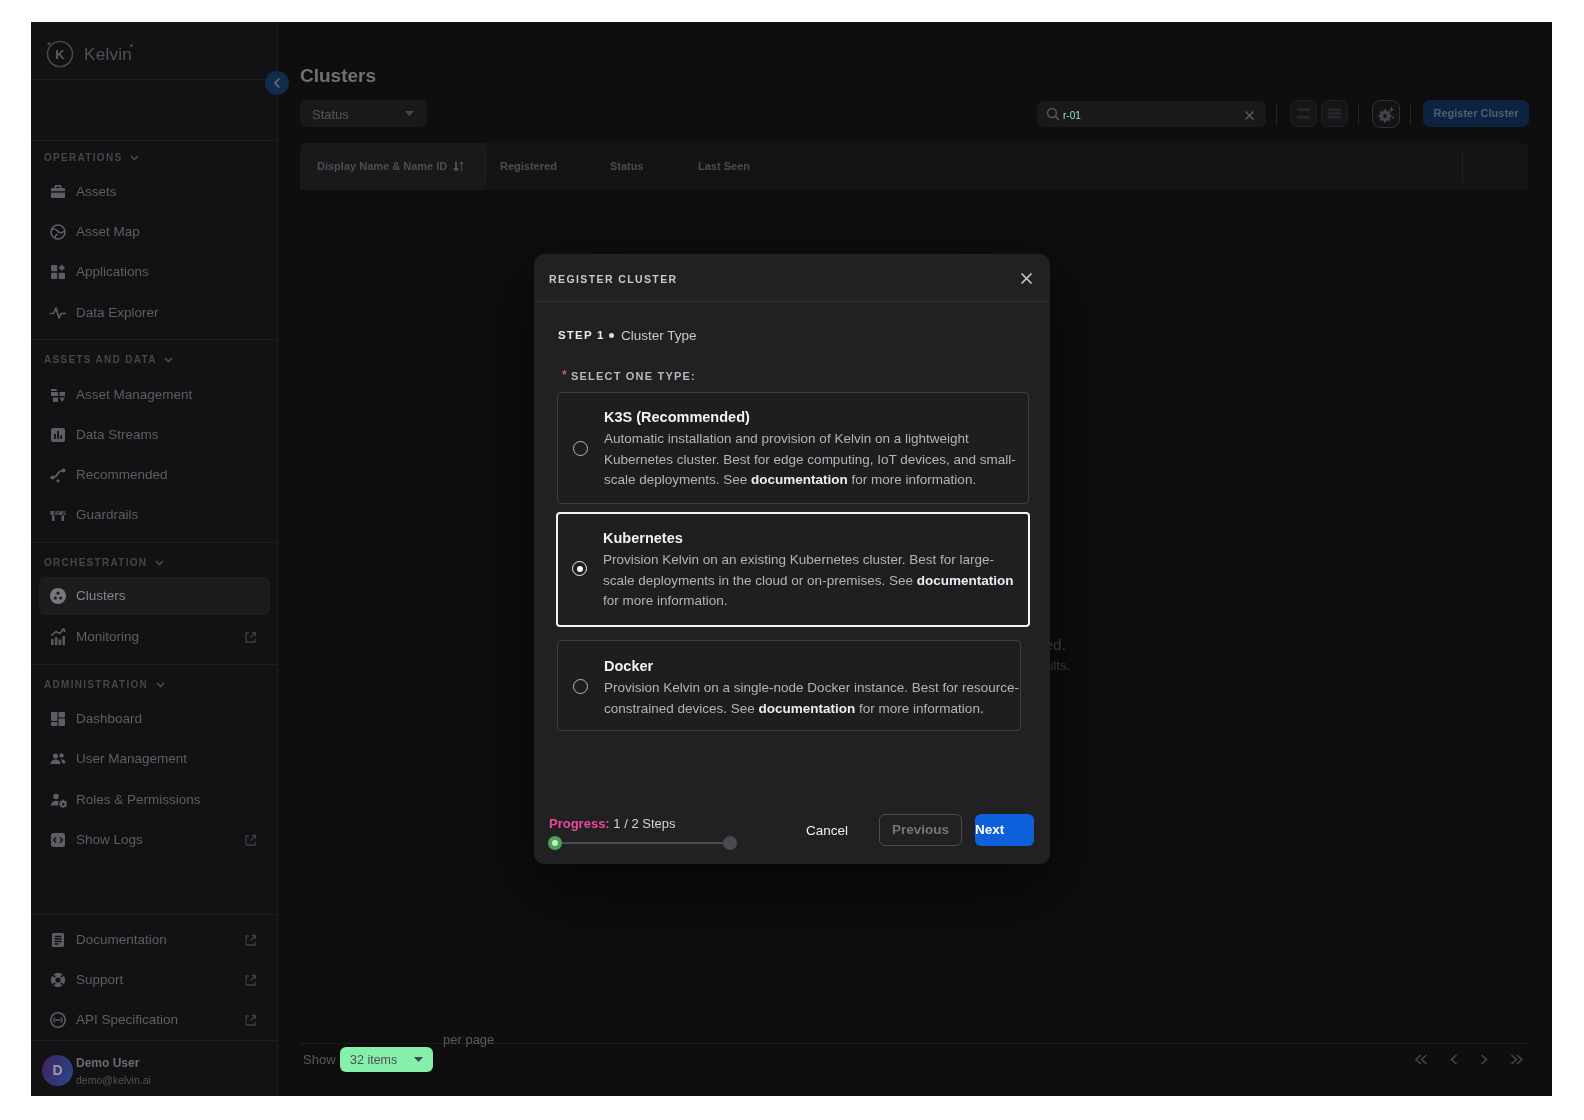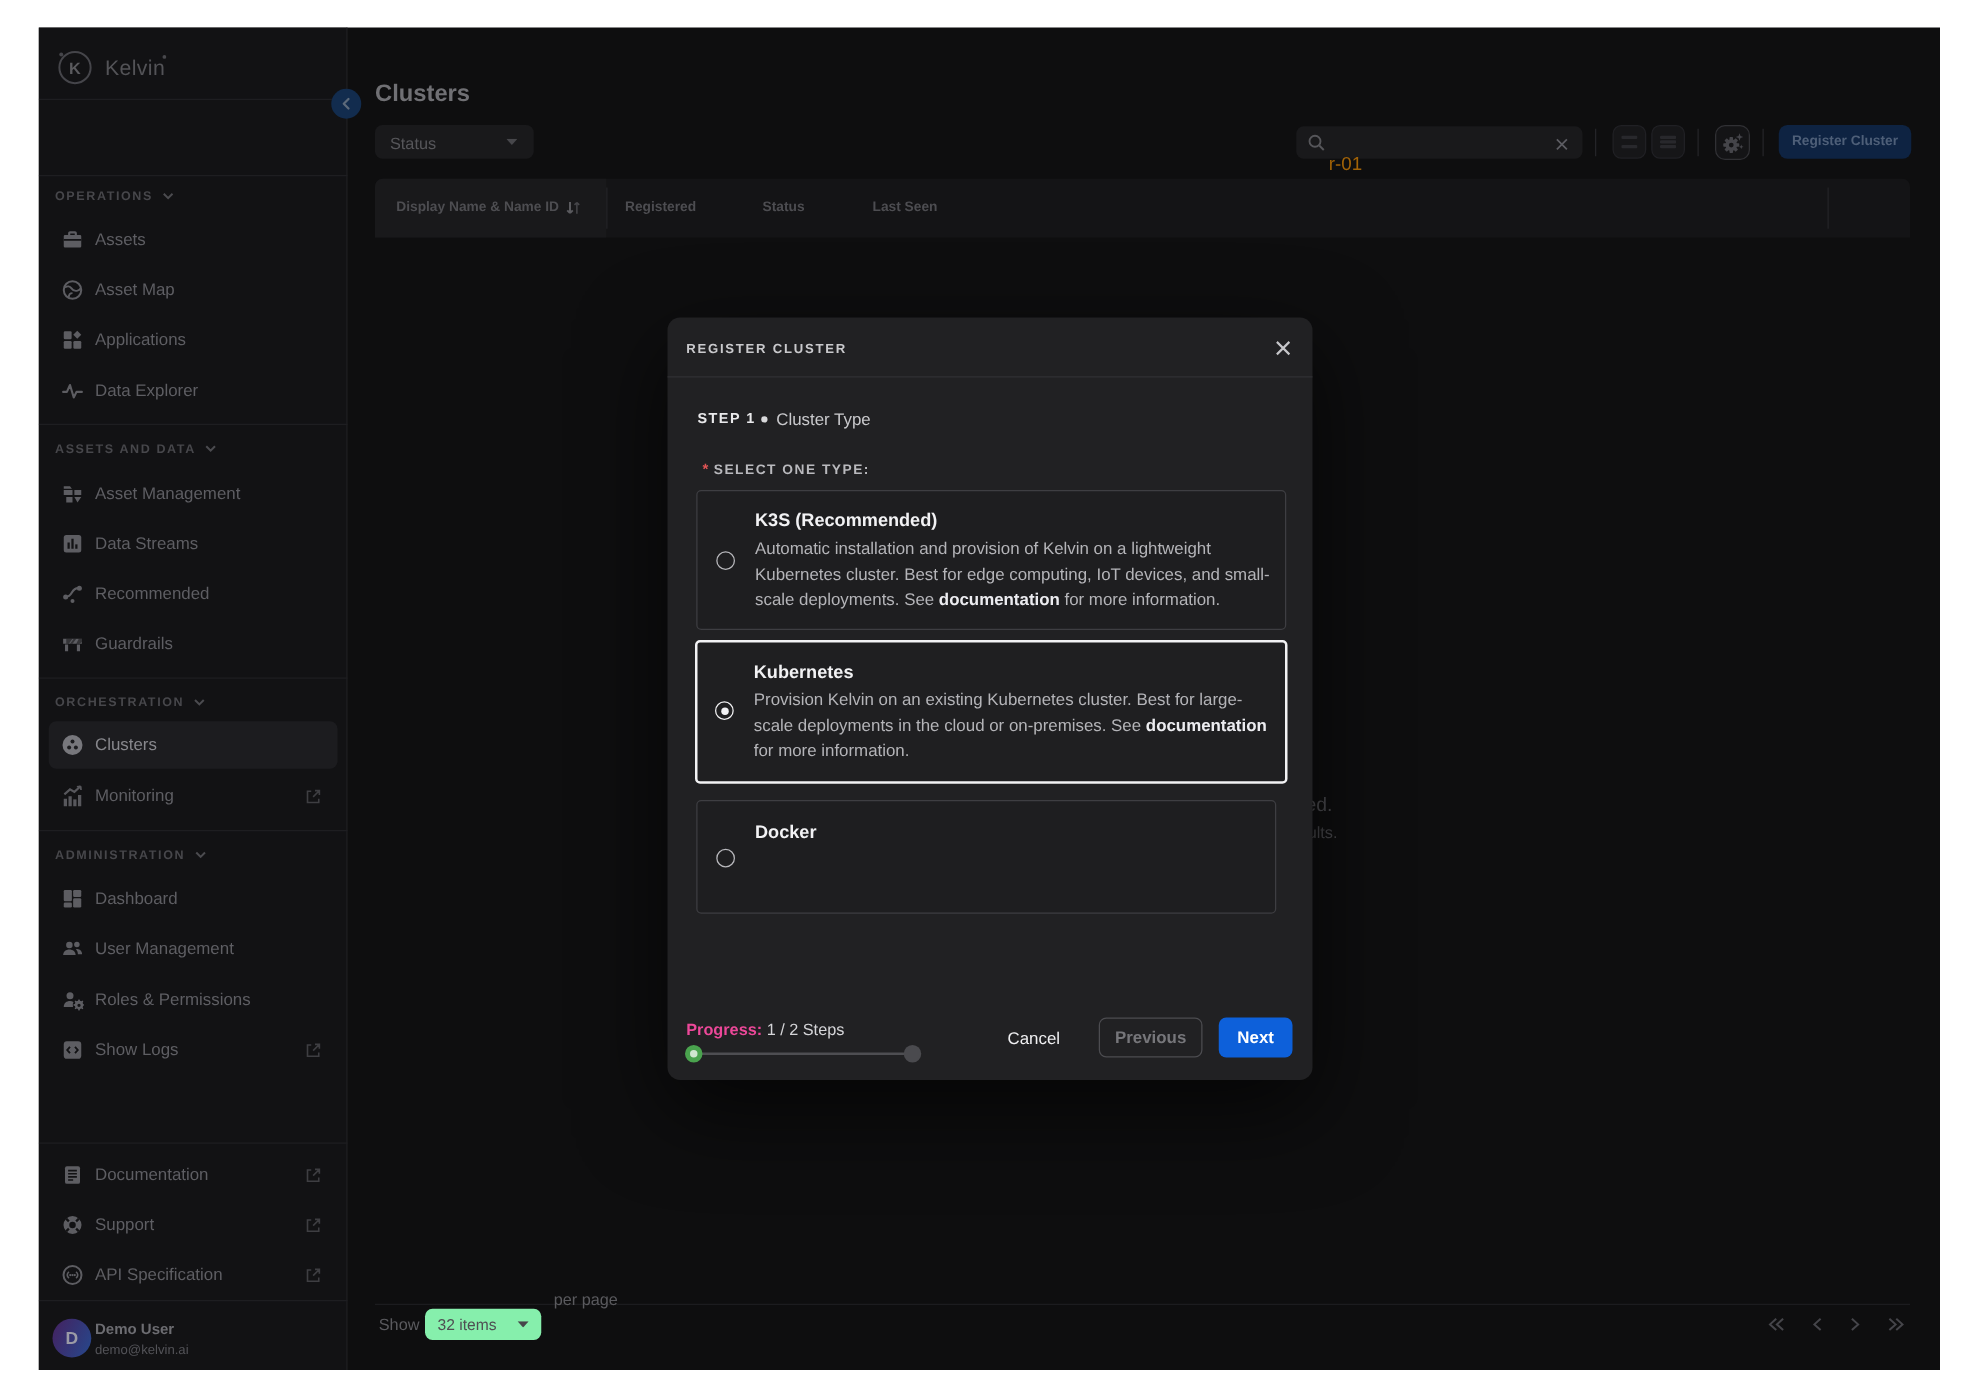--- a/index.html
+++ b/index.html
@@ -202,21 +202,21 @@
     <svg class="abs" style="left:105px;top:11px" width="9" height="5" viewBox="0 0 9 5">
         <path d="M0 0h9L4.5 5z" fill="#47474b"></path>
       </svg>
   </div>
 
   <div class="abs" style="left:1006px;top:79px;width:229px;height:26px;border-radius:6px;background:#19191b">
     <svg class="abs" style="left:9px;top:6px" width="14" height="14" viewBox="0 0 14 14">
         <circle cx="6" cy="6" r="4.4" fill="none" stroke="#56565a" stroke-width="1.5"></circle>
         <path d="M9.4 9.4L13 13" stroke="#56565a" stroke-width="1.5"></path>
       </svg>
-    <div class="abs" style="left:26px;top:22px;font-size:15px;color:#a16207">r-01</div>
+    <div class="abs" style="left:26px;top:9px;font-size:10px;color:#86efac">r-01</div>
     <svg class="abs" style="left:207px;top:9px" width="11" height="11" viewBox="0 0 11 11">
         <path d="M1.5 1.5l8 8M9.5 1.5l-8 8" stroke="#5c5c62" stroke-width="1.4"></path>
       </svg>
   </div>
 
   <div class="abs" style="left:1245px;top:81px;width:1px;height:22px;background:#242428"></div>
   <div class="abs" style="left:1259px;top:78px;width:27px;height:27px;border-radius:7px;background:#161618;border:1px solid #202024">
     <svg class="abs" style="left:6px;top:6px" width="13" height="13" viewBox="0 0 13 13">
         <rect y="1.5" width="13" height="2.6" rx="1" fill="#28282c"></rect>
         <rect y="9" width="13" height="2.6" rx="1" fill="#28282c"></rect>
@@ -320,22 +320,23 @@
   <div class="abs" style="left:22px;top:258px;width:474px;height:115px;border:2px solid #f2f2f4;border-radius:4px;background:#1f1f21">
     <div class="abs" style="left:14px;top:47px;width:15px;height:15px;border:1.8px solid #f2f2f4;border-radius:50%"></div>
     <div class="abs" style="left:18.5px;top:51.5px;width:6px;height:6px;border-radius:50%;background:#f2f2f4"></div>
     <div class="abs" style="left:45px;top:16px;font-size:14.5px;font-weight:bold;color:#f2f2f4">Kubernetes</div>
     <div class="abs" style="left:45px;top:36px;width:420px;font-size:13.5px;line-height:20.5px;color:#b4b4b8">Provision Kelvin on an existing Kubernetes cluster. Best for large-scale deployments in the cloud or on-premises. See <b style="color:#ececf0">documentation</b> for more information.</div>
   </div>
 
   <div class="abs" style="left:23px;top:386px;width:464px;height:91px;border:1px solid #3e3e42;border-radius:4px;background:#1e1e20">
     <div class="abs" style="left:15px;top:38px;width:15px;height:15px;border:1.8px solid #b9b9bd;border-radius:50%"></div>
     <div class="abs" style="left:46px;top:17px;font-size:14.5px;font-weight:bold;color:#f2f2f4">Docker</div>
+    <div class="abs" style="left:46px;top:37px;width:420px;font-size:13.5px;line-height:20.5px;color:#b4b4b8">Provision Kelvin on a single-node Docker instance. Best for resource-constrained devices. See <b style="color:#ececf0">documentation</b> for more information.</div>
   </div>
 
   <div class="abs" style="left:15px;top:562px;font-size:13px;color:#d5d5d8"><b style="color:#ec4899">Progress:</b> 1 / 2 Steps</div>
   <div class="abs" style="left:21px;top:588px;width:175px;height:2px;background:#4e4e52"></div>
   <div class="abs" style="left:14px;top:582px;width:14px;height:14px;border-radius:50%;background:#cfe6cf;border:4px solid #4aa34e"></div>
   <div class="abs" style="left:189px;top:582px;width:14px;height:14px;border-radius:50%;background:#4a4a4e"></div>
   <div class="abs" style="left:272px;top:569px;font-size:13.5px;font-weight:normal;color:#f0f0f2">Cancel</div>
   <div class="abs" style="left:345px;top:560px;width:83px;height:32px;border:1px solid #4c4c50;border-radius:6px;color:#76767a;font-size:13.5px;font-weight:bold;text-align:center;line-height:30px">Previous</div>
-  <div class="abs" style="left:441px;top:560px;width:59px;height:32px;background:#0d60da;border-radius:6px;color:#ffffff;font-size:13.5px;font-weight:bold;text-align:center;line-height:32px">Next</div>
+  <div class="abs" style="left:441px;top:560px;width:59px;height:32px;background:#0d60da;border-radius:6px;color:#ffffff;font-size:13.5px;font-weight:bold;line-height:32px">Next</div>
 </div>
 
 </body></html>

